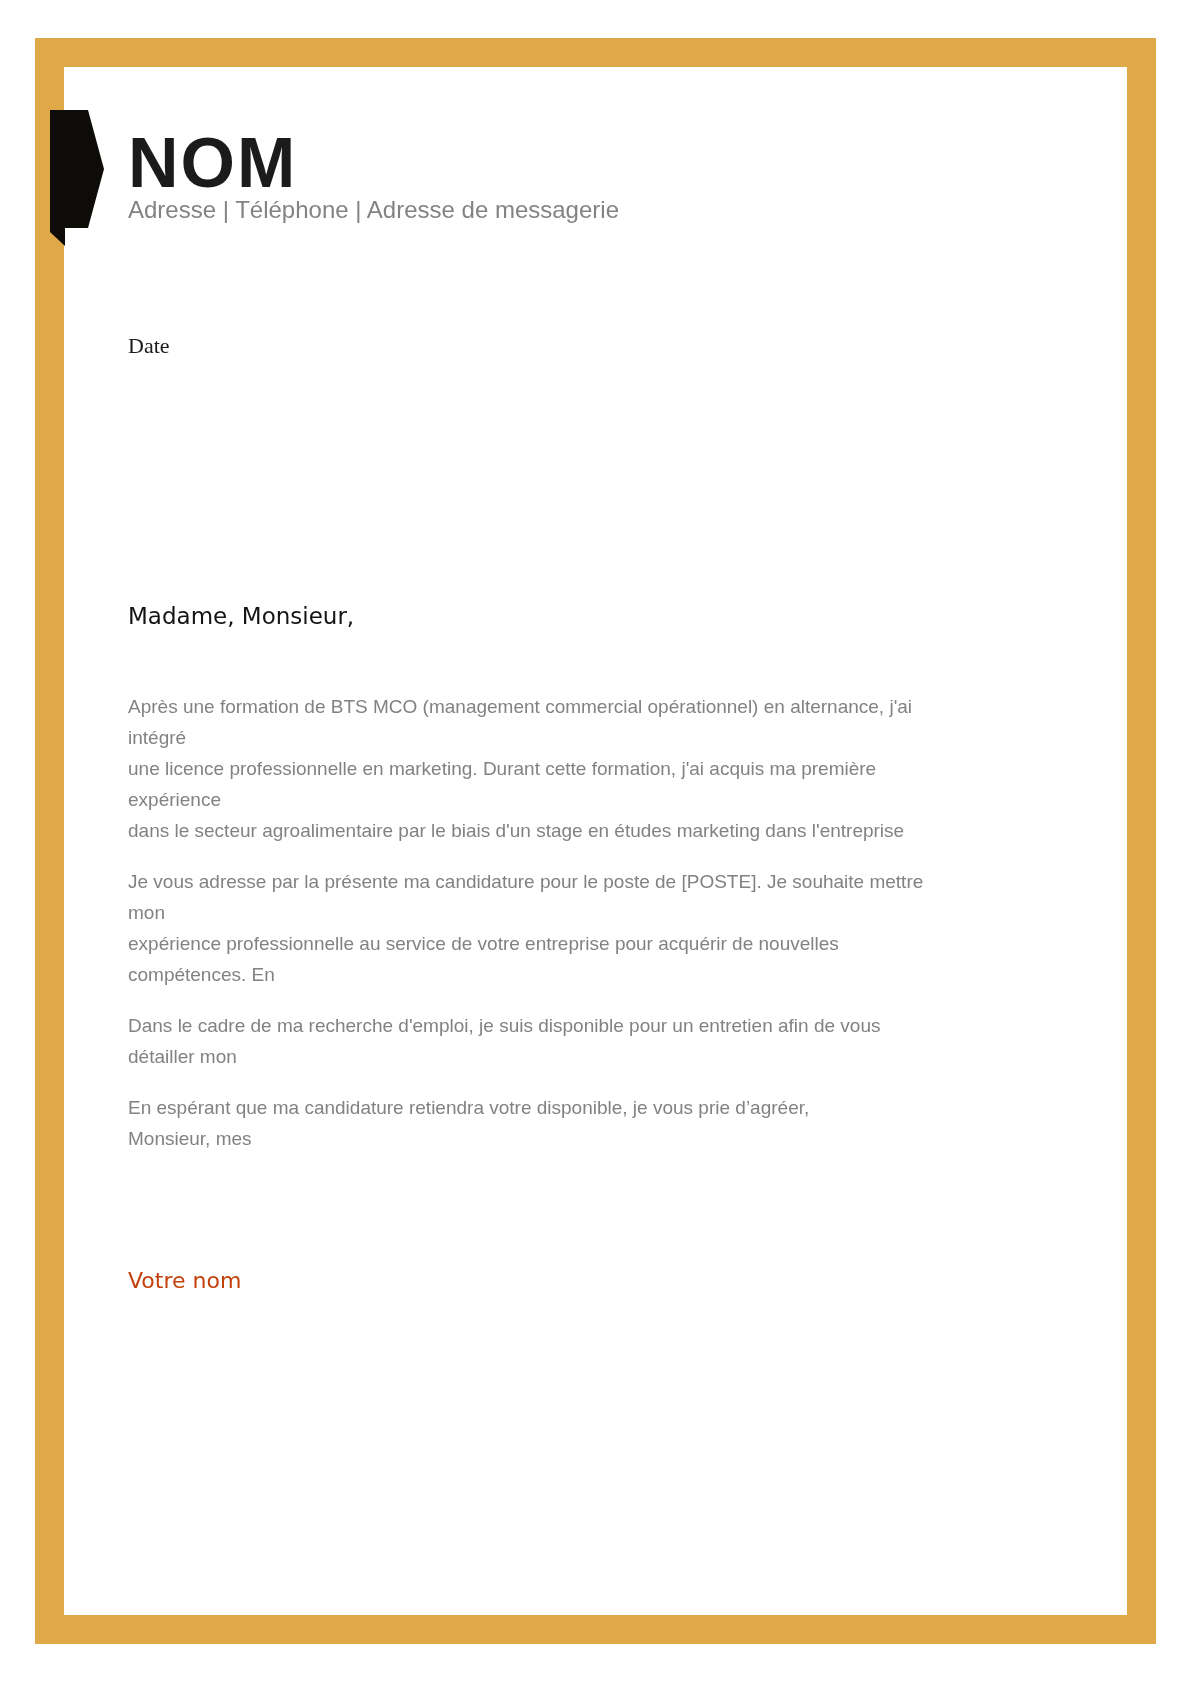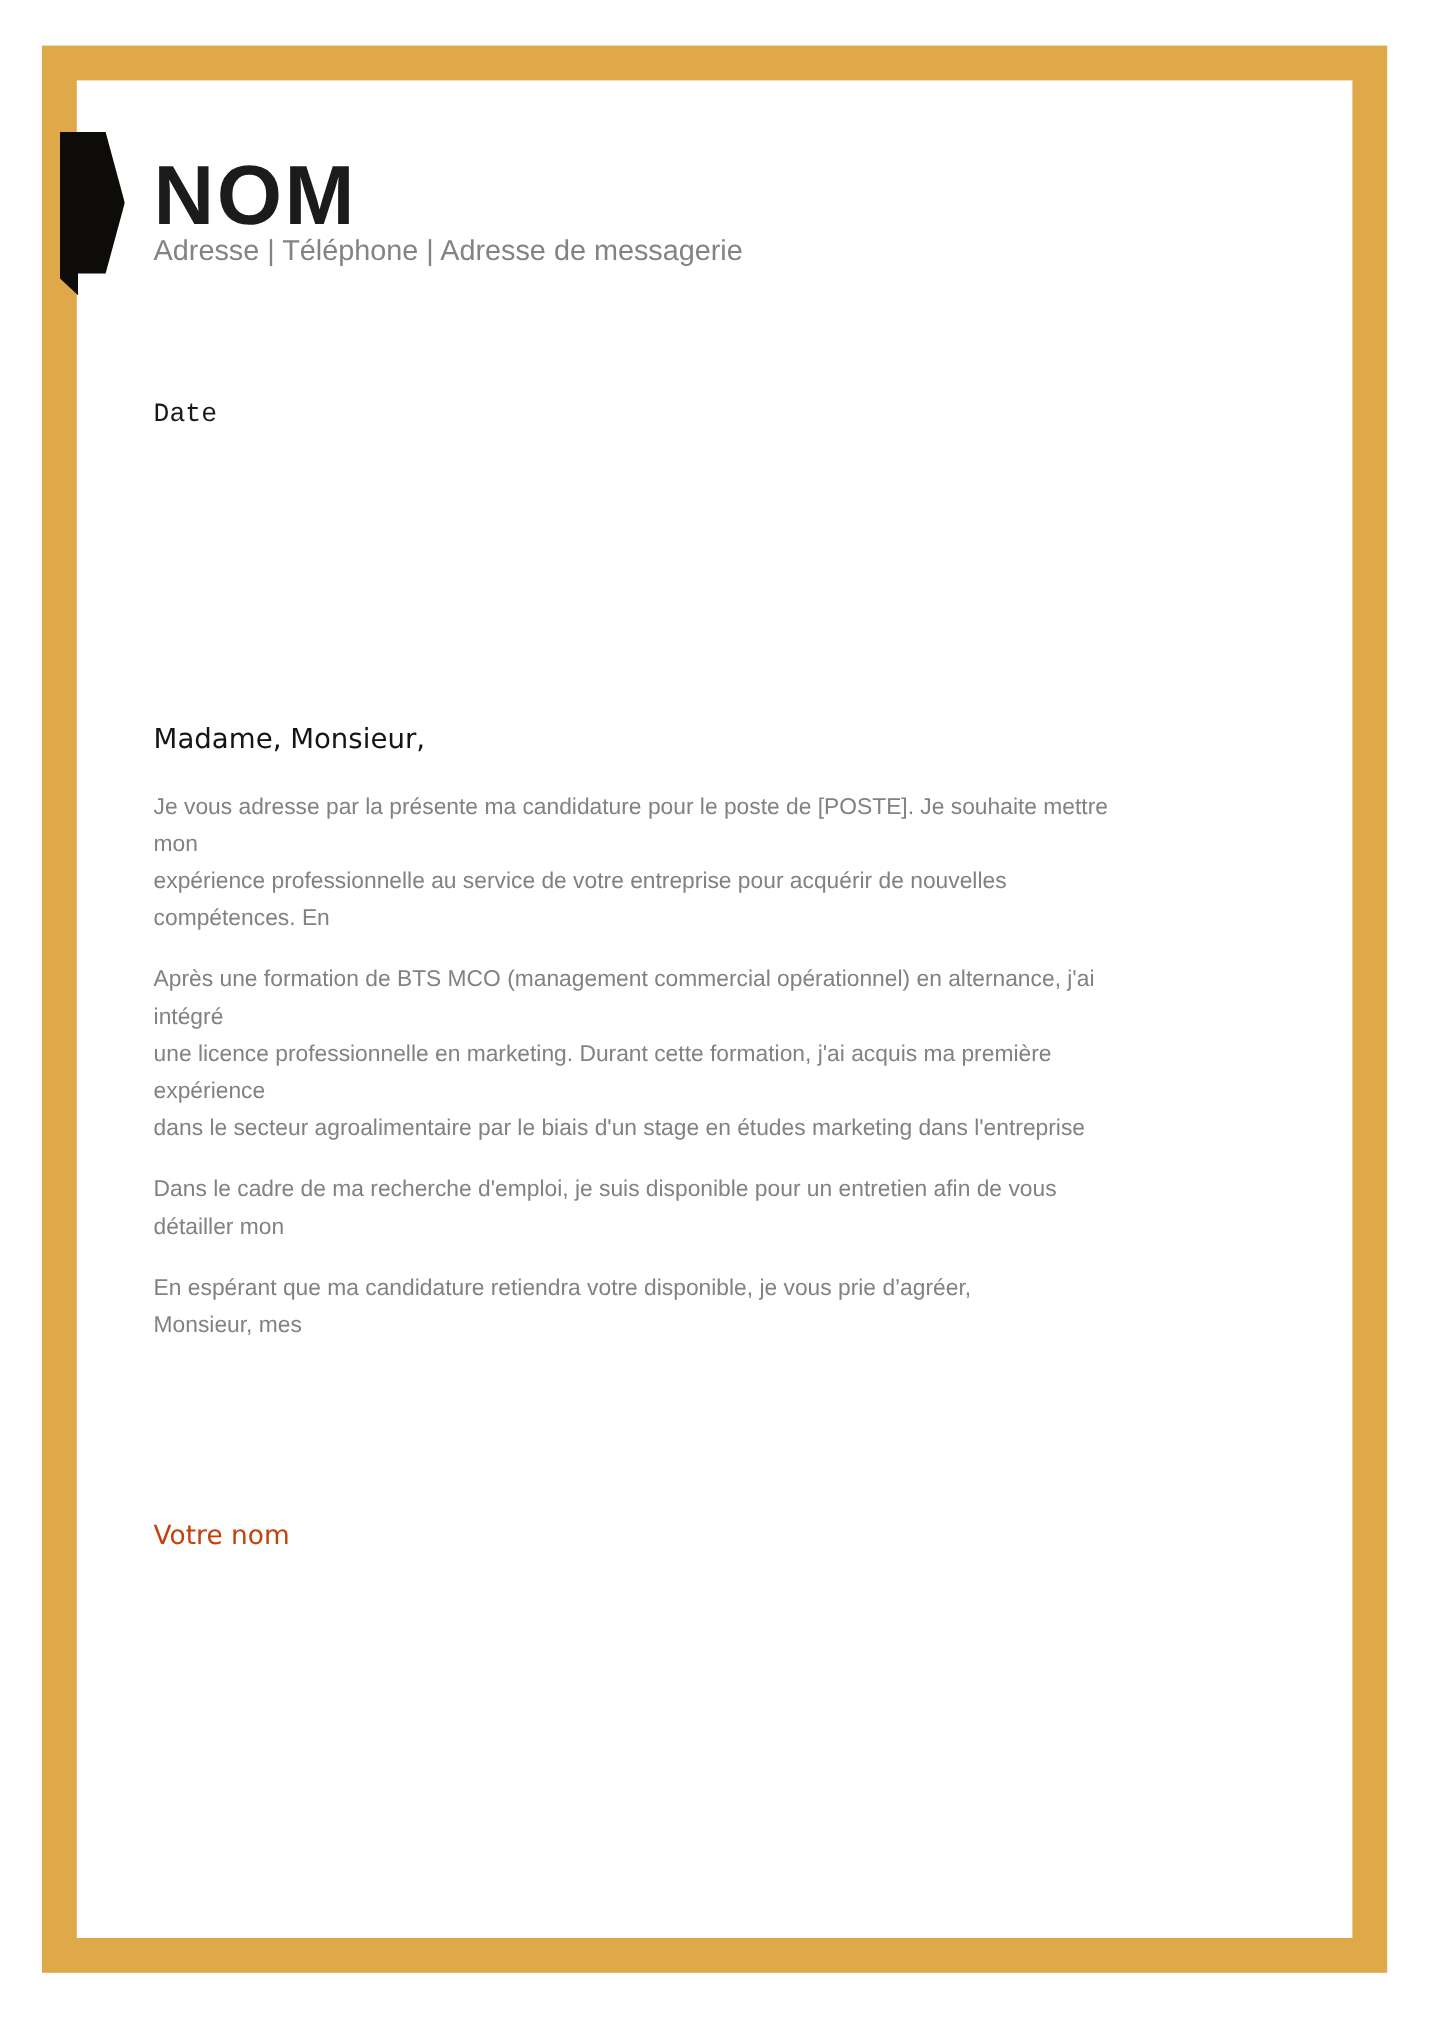--- a/index.html
+++ b/index.html
@@ -49,21 +49,21 @@
   }
   .contact-line {
     font-size: 24px;
     line-height: 28px;
     color: #838383;
   }
   .date-label {
     position: absolute;
     left: 128px;
     top: 333px;
-    font-family: Liberation Mono, monospace;
+    font-family: Liberation Serif, serif;
     font-size: 22px;
     color: #1a1a1a;
   }
   .recipient-block {
     position: absolute;
     left: 128px;
     top: 390px;
     font-family: "DejaVu Sans", sans-serif;
     font-size: 19px;
     line-height: 27px;
@@ -72,21 +72,21 @@
   .letter-body {
     position: absolute;
     left: 128px;
     top: 603px;
     width: 925px;
   }
   .salutation {
     font-family: "DejaVu Sans", sans-serif;
     font-size: 23px;
     color: #141414;
-    margin: 0 0 28px 0;
+    margin: 0 0 62px 0;
   }
   .letter-body p {
     margin: 0 0 20px 0;
     font-size: 19px;
     line-height: 31px;
     color: #828282;
     white-space: pre-line;
   }
   .signature {
     position: absolute;
@@ -111,29 +111,29 @@
   <div class="header-block">
     <h1 class="sender-name">NOM</h1>
     <div class="contact-line">Adresse | Téléphone | Adresse de messagerie</div>
   </div>
 
   <div class="date-label">Date</div>
 
 
   <div class="letter-body">
     <div class="salutation">Madame, Monsieur,</div>
-    <p>Je vous adresse par la présente ma candidature pour le poste de [POSTE]. Je souhaite mettre
-mon
-expérience professionnelle au service de votre entreprise pour acquérir de nouvelles
-compétences. En</p>
     <p>Après une formation de BTS MCO (management commercial opérationnel) en alternance, j'ai
 intégré
 une licence professionnelle en marketing. Durant cette formation, j'ai acquis ma première
 expérience
 dans le secteur agroalimentaire par le biais d'un stage en études marketing dans l'entreprise</p>
+    <p>Je vous adresse par la présente ma candidature pour le poste de [POSTE]. Je souhaite mettre
+mon
+expérience professionnelle au service de votre entreprise pour acquérir de nouvelles
+compétences. En</p>
     <p>Dans le cadre de ma recherche d'emploi, je suis disponible pour un entretien afin de vous
 détailler mon</p>
     <p>En espérant que ma candidature retiendra votre disponible, je vous prie d’agréer,
 Monsieur, mes</p>
   </div>
 
   <div class="signature">Votre nom</div>
 
 </div>
 

